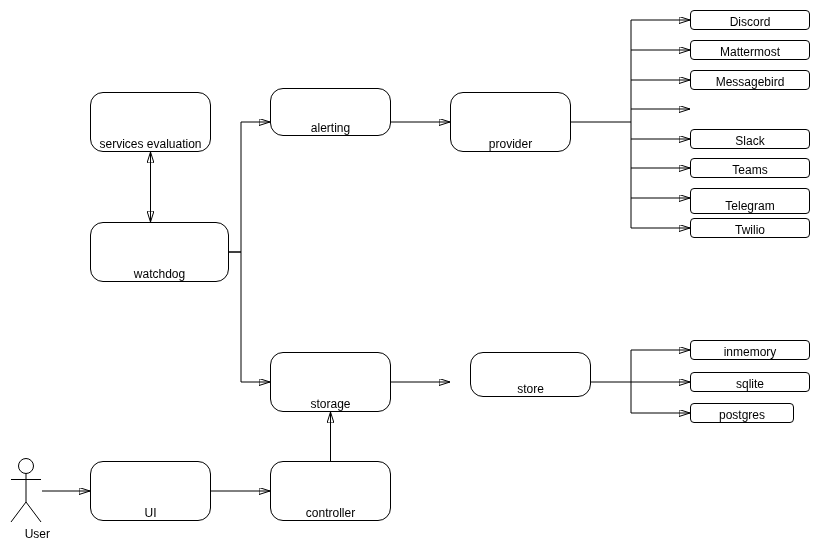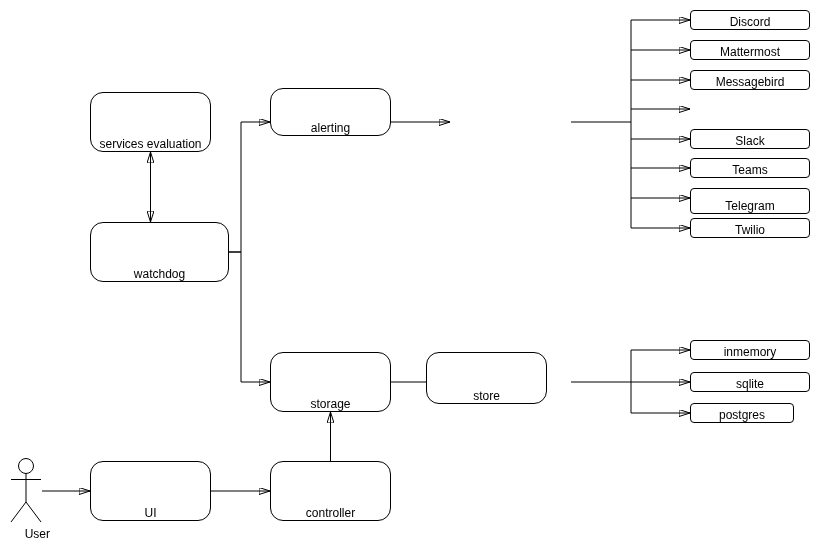--- a/index.html
+++ b/index.html
@@ -104,26 +104,29 @@
   </div>
 
   <div class="node big" style="left:90px;top:222px;width:139px;height:60px">
     <span>watchdog</span>
   </div>
 
   <div class="node big" style="left:270px;top:88px;width:121px;height:48px">
     <span>alerting</span>
   </div>
 
+  <div class="node big" style="left:450px;top:92px;width:121px;height:60px">
+    <span>provider</span>
+  </div>
 
   <div class="node big" style="left:270px;top:352px;width:121px;height:60px">
     <span>storage</span>
   </div>
 
-  <div class="node big" style="left:426px;top:352px;width:121px;height:52px">
+  <div class="node big" style="left:470px;top:352px;width:121px;height:45px">
     <span>store</span>
   </div>
 
   <div class="node big" style="left:90px;top:461px;width:121px;height:60px">
     <span>UI</span>
   </div>
 
   <div class="node big" style="left:270px;top:461px;width:121px;height:60px">
     <span>controller</span>
   </div>

